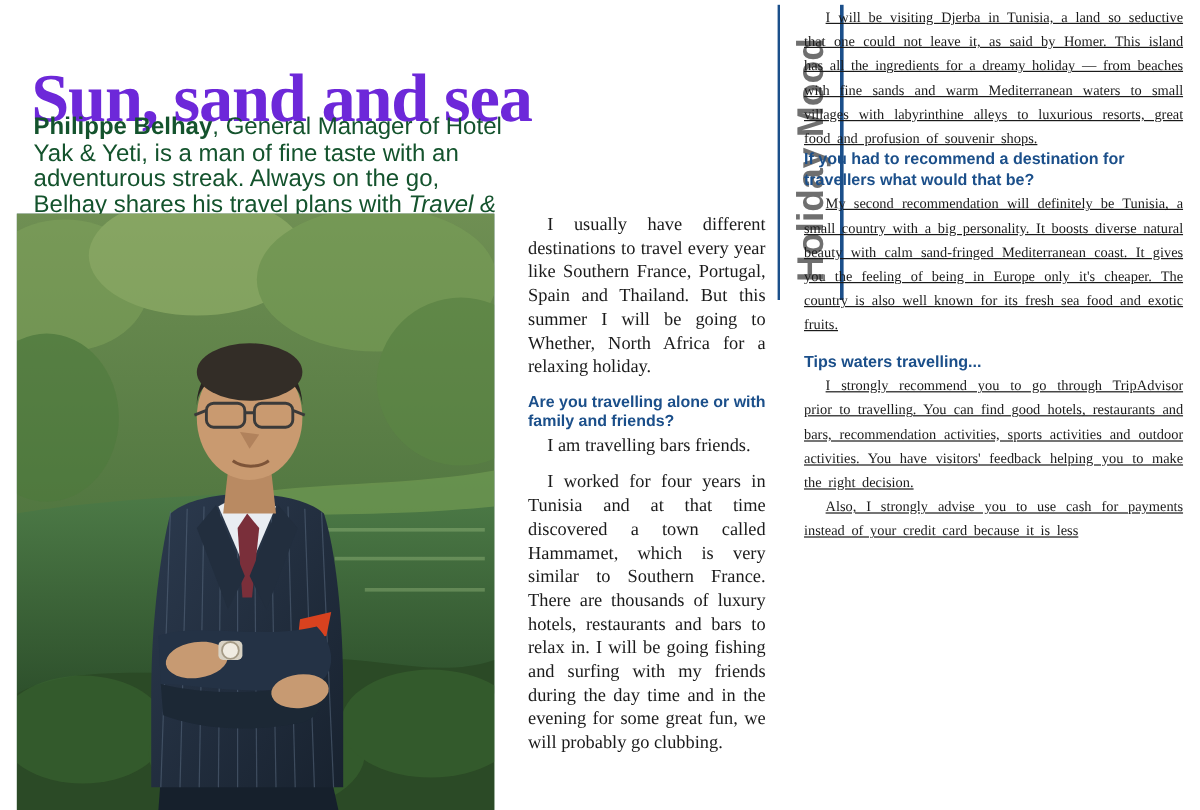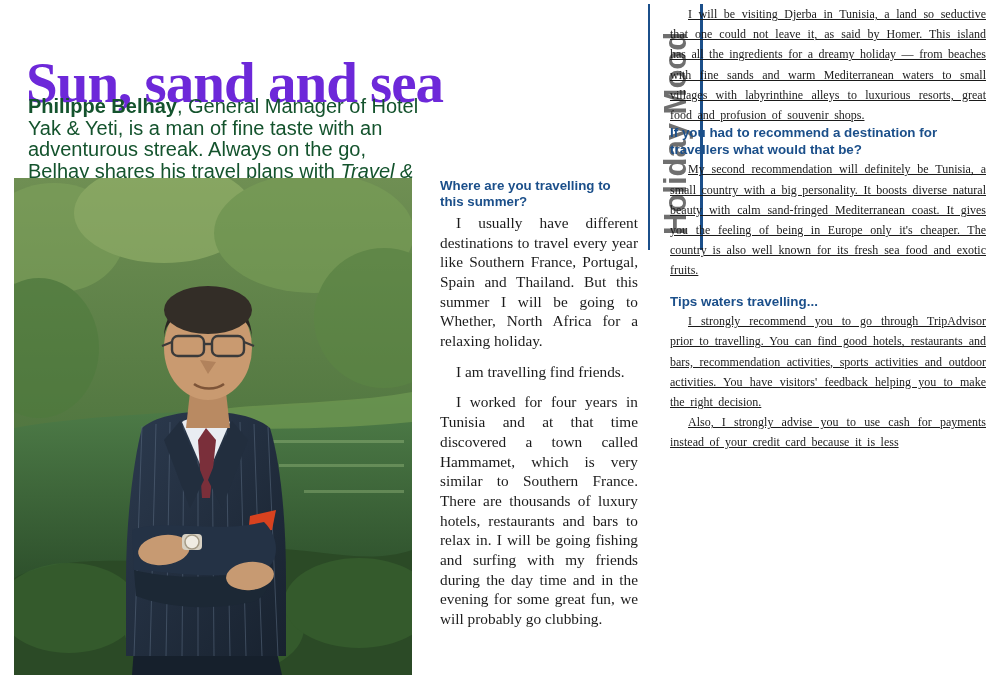--- a/index.html
+++ b/index.html
@@ -254,23 +254,23 @@
         </g>
 
         <path d="M186 182 L194 196 L202 184" fill="#b1825c"></path>
         <path d="M180 206 C 188 212, 202 212, 210 206" stroke="#7d5438" stroke-width="2.5" fill="none"></path>
         <ellipse cx="194" cy="170" rx="44" ry="52" fill="none"></ellipse>
       </g>
     </svg>
   </div>
 
   <div class="col2">
-    <p class="q">Where are you travelling to this summer?</p>
     <p class="a">I usually have different destinations to travel every year like Southern France, Portugal, Spain and Thailand. But this summer I will be going to Whether, North Africa for a relaxing holiday.</p>
-    <p class="a">I am travelling find friends.</p>
+    <p class="q">Are you travelling alone or with family and friends?</p>
+    <p class="a">I am travelling bars friends.</p>
     <p class="a last">I worked for four years in Tunisia and at that time discovered a town called Hammamet, which is very similar to Southern France. There are thousands of luxury hotels, restaurants and bars to relax in. I will be going fishing and surfing with my friends during the day time and in the evening for some great fun, we will probably go clubbing.</p>
   </div>
 
   <div class="vrule" style="left:648px; top:4px; width:1.5px; height:246px;"></div>
   <div class="vrule" style="left:700px; top:4px; width:2.5px; height:246px;"></div>
 
   <div class="kicker-wrap">
     <div class="kicker">Holiday Mood</div>
   </div>
 

